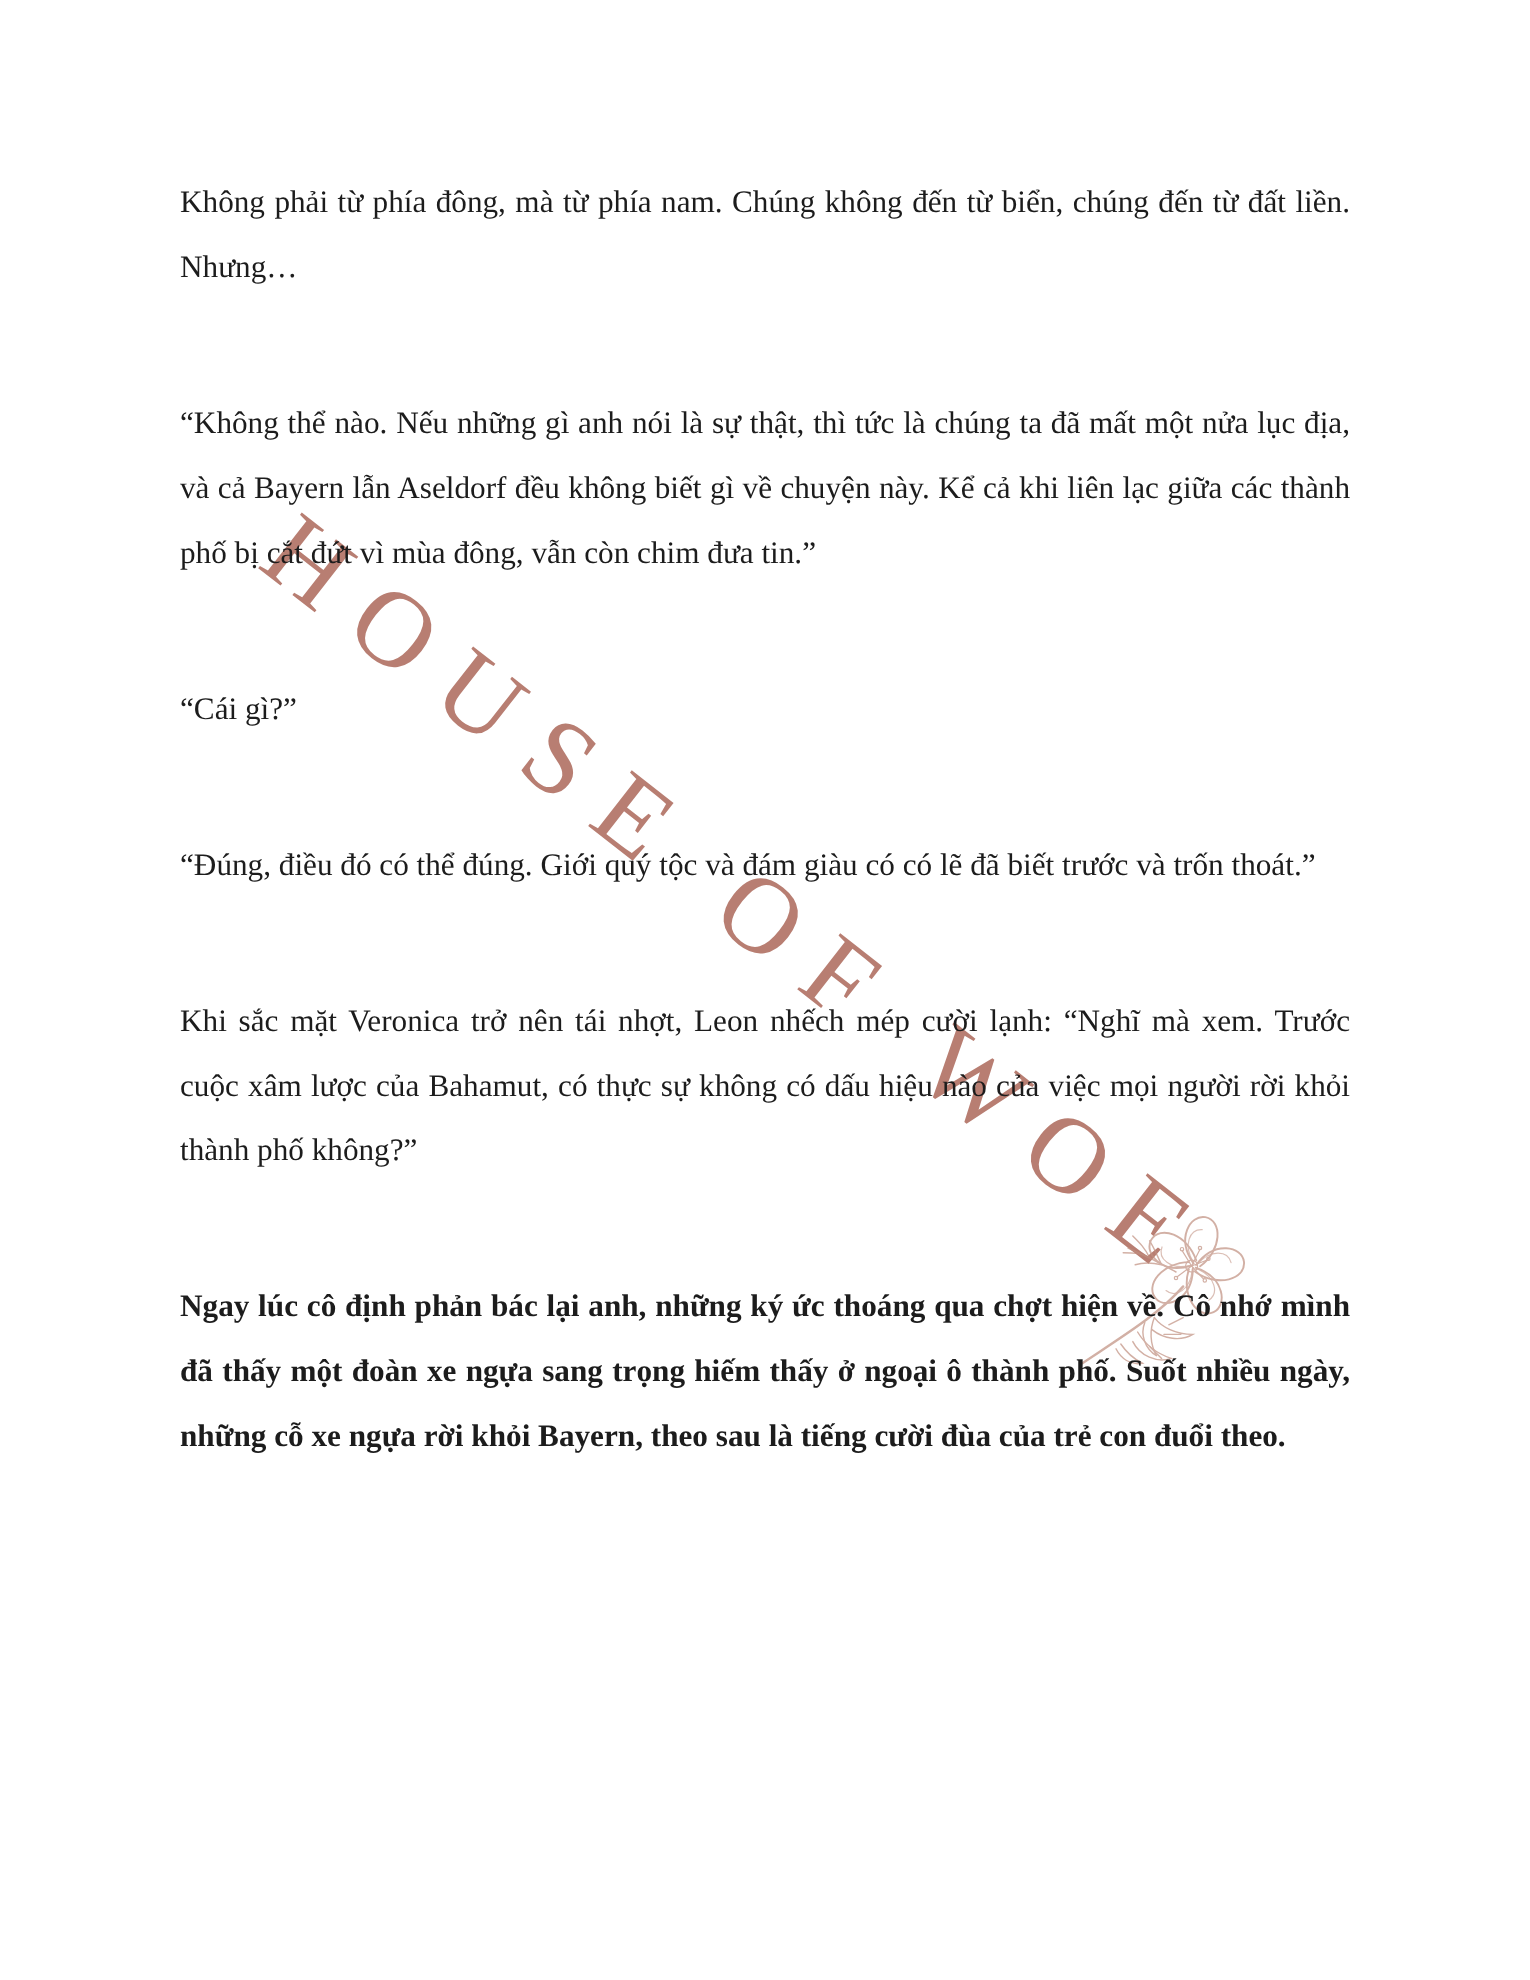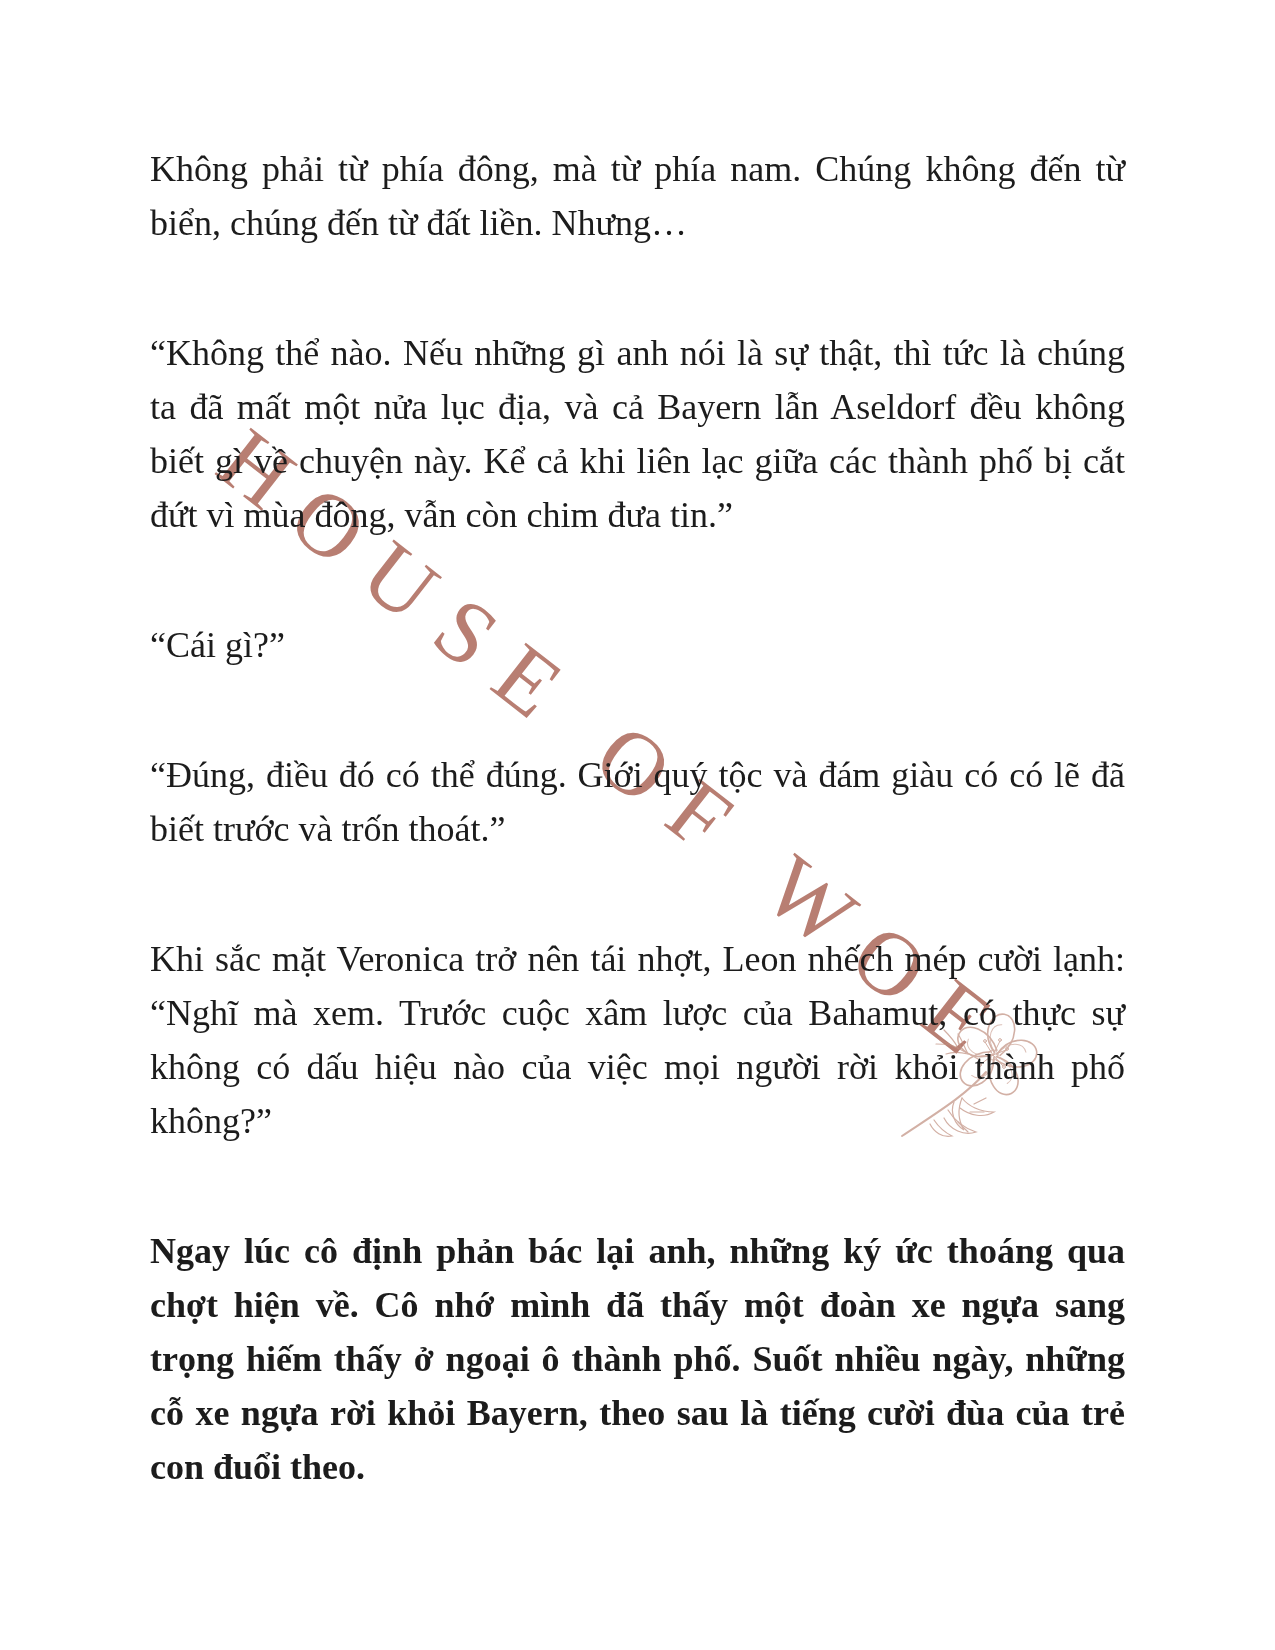--- a/index.html
+++ b/index.html
@@ -39,21 +39,21 @@
     height: 160px;
     z-index: 1;
     opacity: 0.7;
   }
   .content {
     position: absolute;
     left: 150px;
     top: 142px;
     width: 975px;
     z-index: 2;
-    font-size: 36px;
+    font-size: 26px;
     line-height: 54px;
     text-align: justify;
     text-align-last: left;
   }
   .content p {
     margin: 0 0 76px 0;
   }
   .content p:last-child {
     margin-bottom: 0;
     font-weight: bold;

